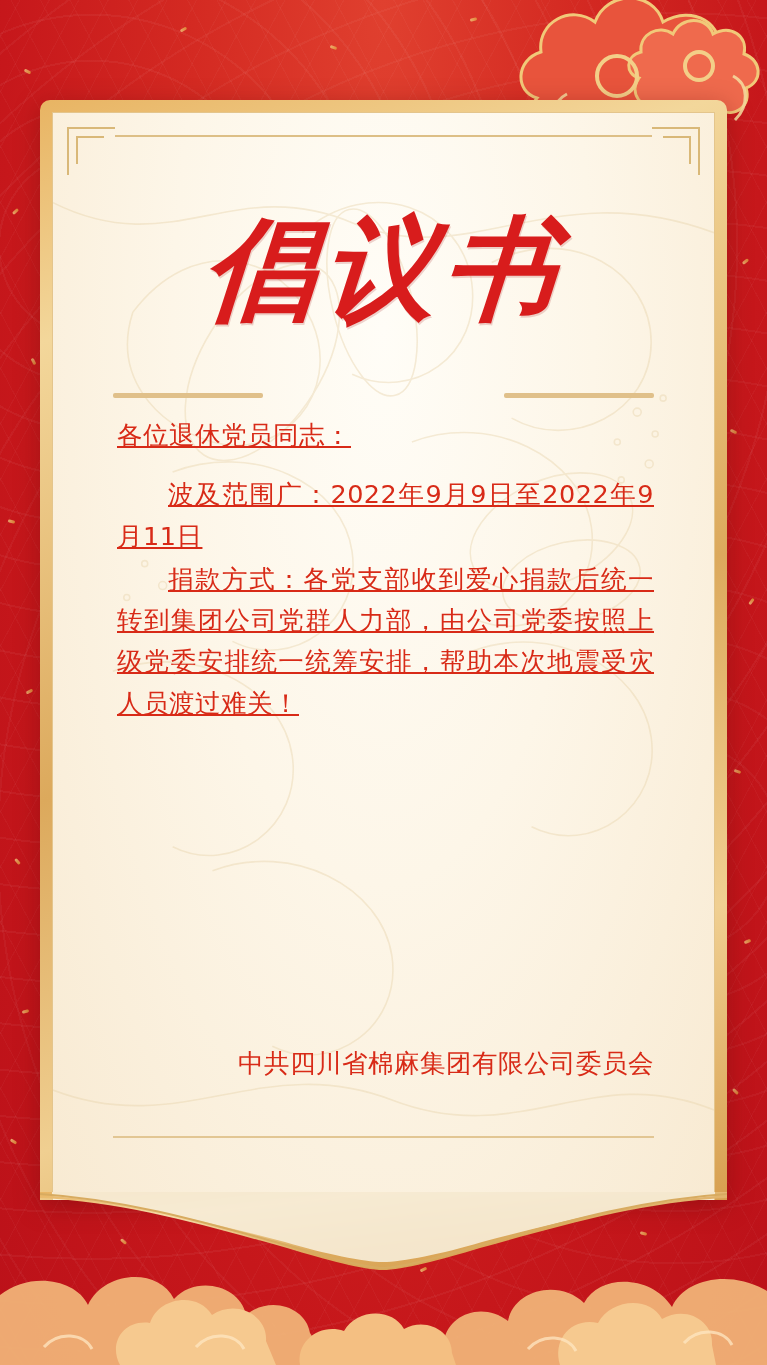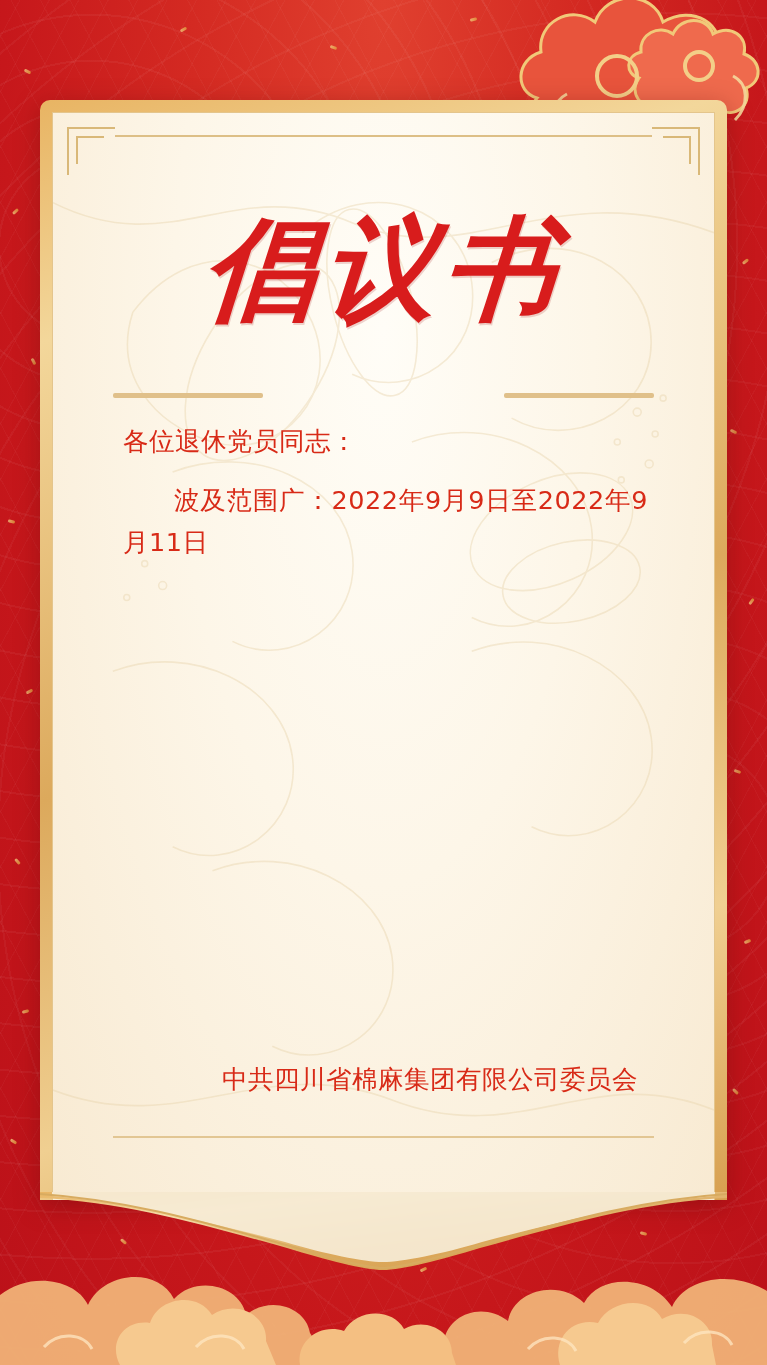--- a/index.html
+++ b/index.html
@@ -181,36 +181,36 @@
     top: 300px;
     left: 62px;
     right: 58px;
     color: #d82a17;
     font-family: "DejaVu Sans", "Liberation Sans", sans-serif;
     font-size: 25.5px;
     line-height: 1.62;
     letter-spacing: .5px;
     text-align: justify;
   }
-  .body-text p { margin: 8px; }
+  .body-text p { margin: 2px; text-decoration: underline; }
   .salutation { margin-bottom: 18px !important; }
   .indent { text-indent: 2em; }
 
   .sign-block {
     position: absolute;
     top: 930px;
     right: 60px;
     text-align: left;
     color: #d82a17;
     font-family: "DejaVu Sans", "Liberation Sans", sans-serif;
     font-size: 25.5px;
     line-height: 1.62;
     letter-spacing: .5px;
   }
-  .sign-block p { margin: 16px; }
+  .sign-block p { margin: 0; }
 
   
   .divider-bottom {
     position: absolute;
     left: 60px;
     right: 60px;
     bottom: 62px;
     height: 2px;
     background: #e2c693;
   }
@@ -314,20 +314,21 @@
       </div>
 
       <div class="divider">
         <div class="bar left"></div>
         <div class="bar right"></div>
       </div>
 
       <div class="body-text">
         <p class="salutation">各位退休党员同志：</p>
         <p class="indent">波及范围广：2022年9月9日至2022年9月11日</p>
+        <p class="indent">捐款方式：各党支部收到爱心捐款后统一转到集团公司党群人力部，由公司党委按照上级党委安排统一统筹安排，帮助本次地震受灾人员渡过难关！</p>
       </div>
 
       <div class="sign-block">
         <p>中共四川省棉麻集团有限公司委员会</p>
       </div>
 
       <div class="divider-bottom"></div>
     </div>
   </div>
 

